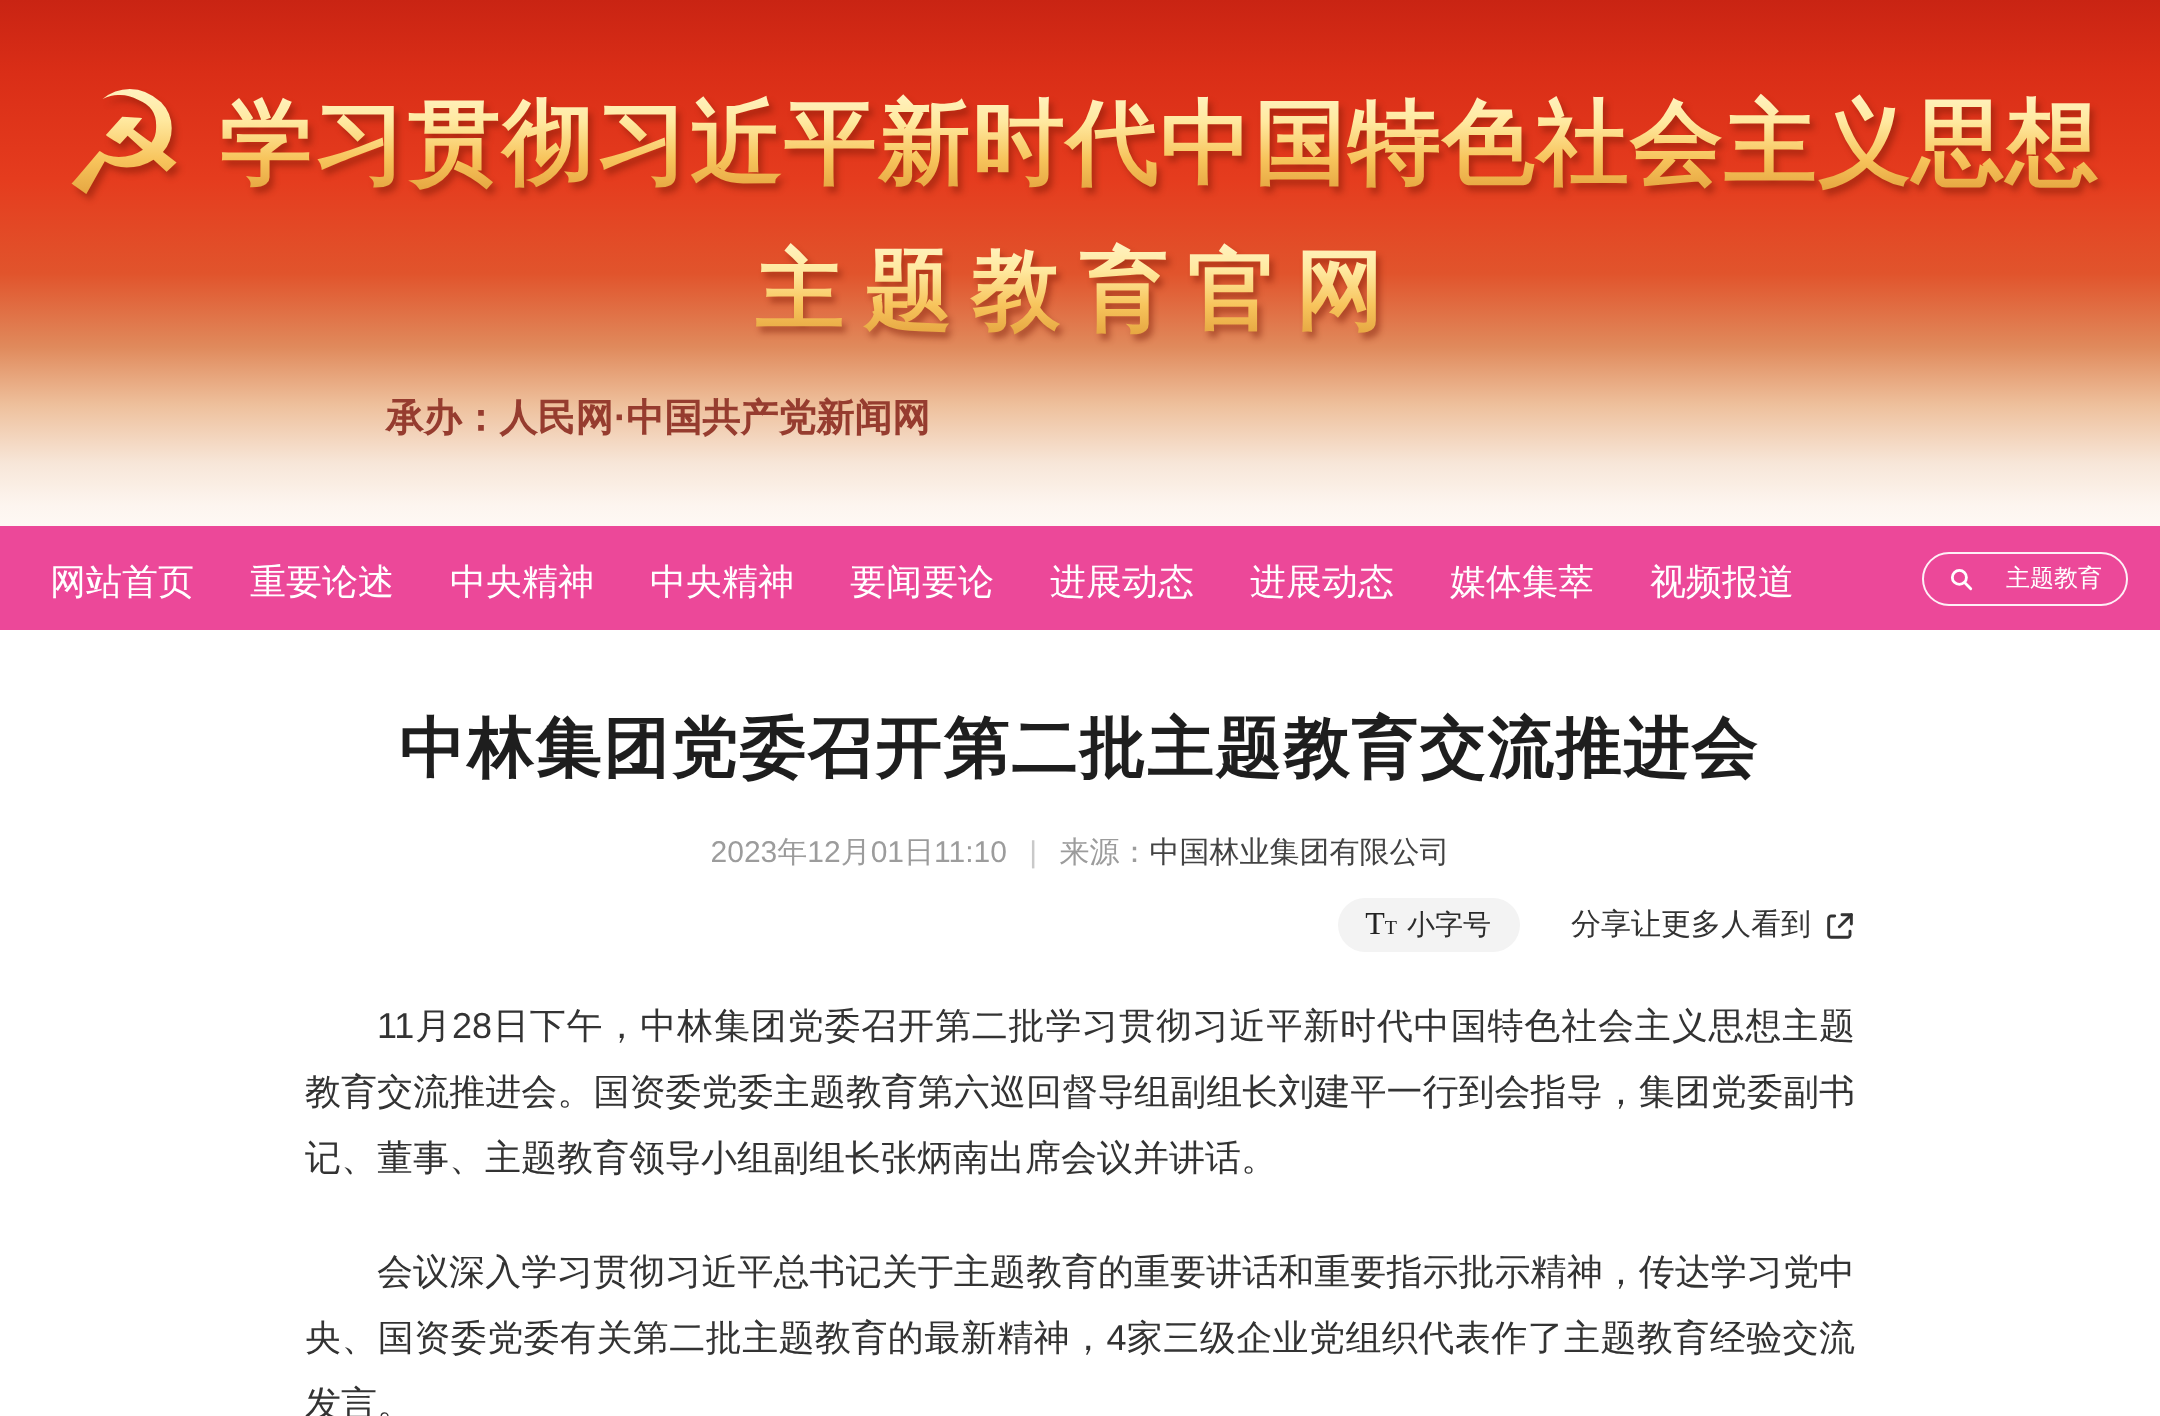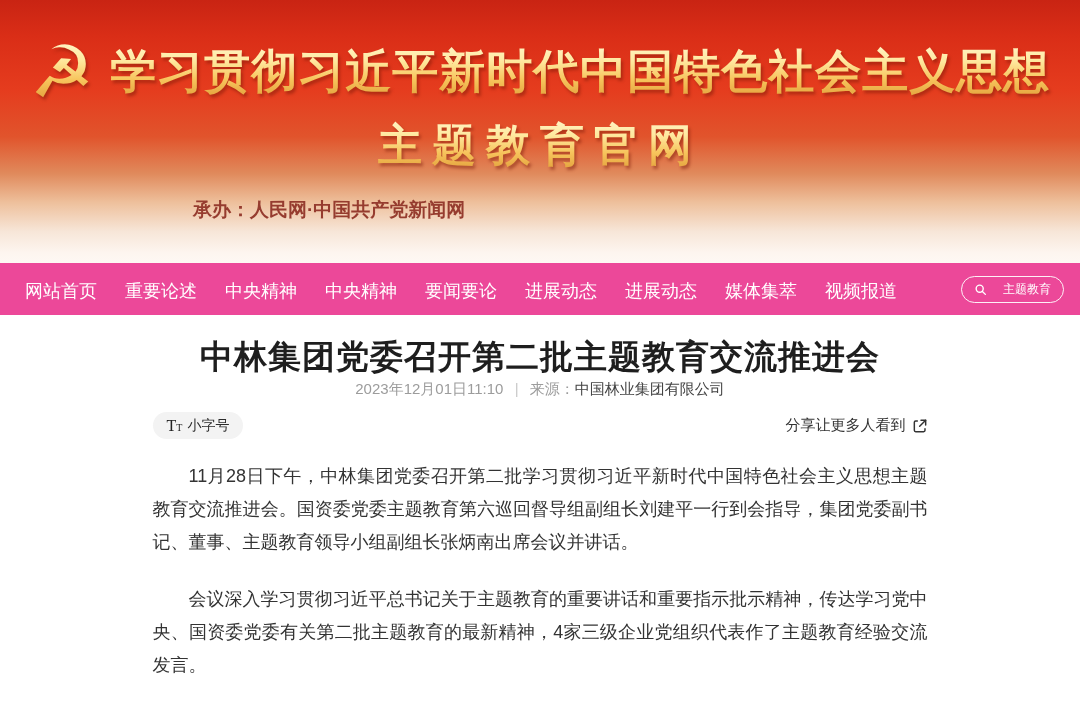--- a/index.html
+++ b/index.html
@@ -34,26 +34,26 @@
         padding:0 16px 12px 25px; }
   .nav-item{ color:#fff; font-size:18px; text-decoration:none; margin-right:28px;
              white-space:nowrap; cursor:pointer; }
   .search-pill{ margin-left:auto; display:flex; align-items:center; gap:16px;
                 border:1.5px solid rgba(255,255,255,.92); border-radius:14px;
                 height:27px; padding:0 12px; color:#fff; font-size:12px;
                 text-decoration:none; cursor:pointer; }
 
   
   .content{ width:775px; margin:0 auto; }
-  .article-title{ margin-top:19px; font-size:33px; line-height:46px; font-weight:bold;
+  .article-title{ margin-top:36px; font-size:33px; line-height:46px; font-weight:bold;
                   color:#1e1e1e; text-align:center; letter-spacing:1px; }
-  .article-meta{ text-align:center; font-size:15px; color:#9c9c9c; }
+  .article-meta{ margin-top:20px; text-align:center; font-size:15px; color:#9c9c9c; }
   .article-meta .sep{ color:#c9c9c9; margin:0 7px; }
   .article-meta .source{ color:#434343; text-decoration:none; cursor:pointer; }
-  .article-tools{ margin-top:13px; display:flex; justify-content:space-between;
+  .article-tools{ margin-top:13px; display:flex; justify-content:flex-end;
                   align-items:center; gap:26px; }
   .font-pill{ border:none; background:#f3f3f3; border-radius:14px; height:27px;
               padding:0 14px; display:flex; align-items:center; gap:5px;
               font-size:14px; color:#2b2b2b; cursor:pointer;
               font-family:"Liberation Sans", sans-serif; }
   .tt{ font-family:"Liberation Serif", serif; color:#222; }
   .tt .t1{ font-size:16px; }
   .tt .t2{ font-size:10px; }
   .share{ display:flex; align-items:center; gap:6px; font-size:15px; color:#333;
           text-decoration:none; cursor:pointer; }

